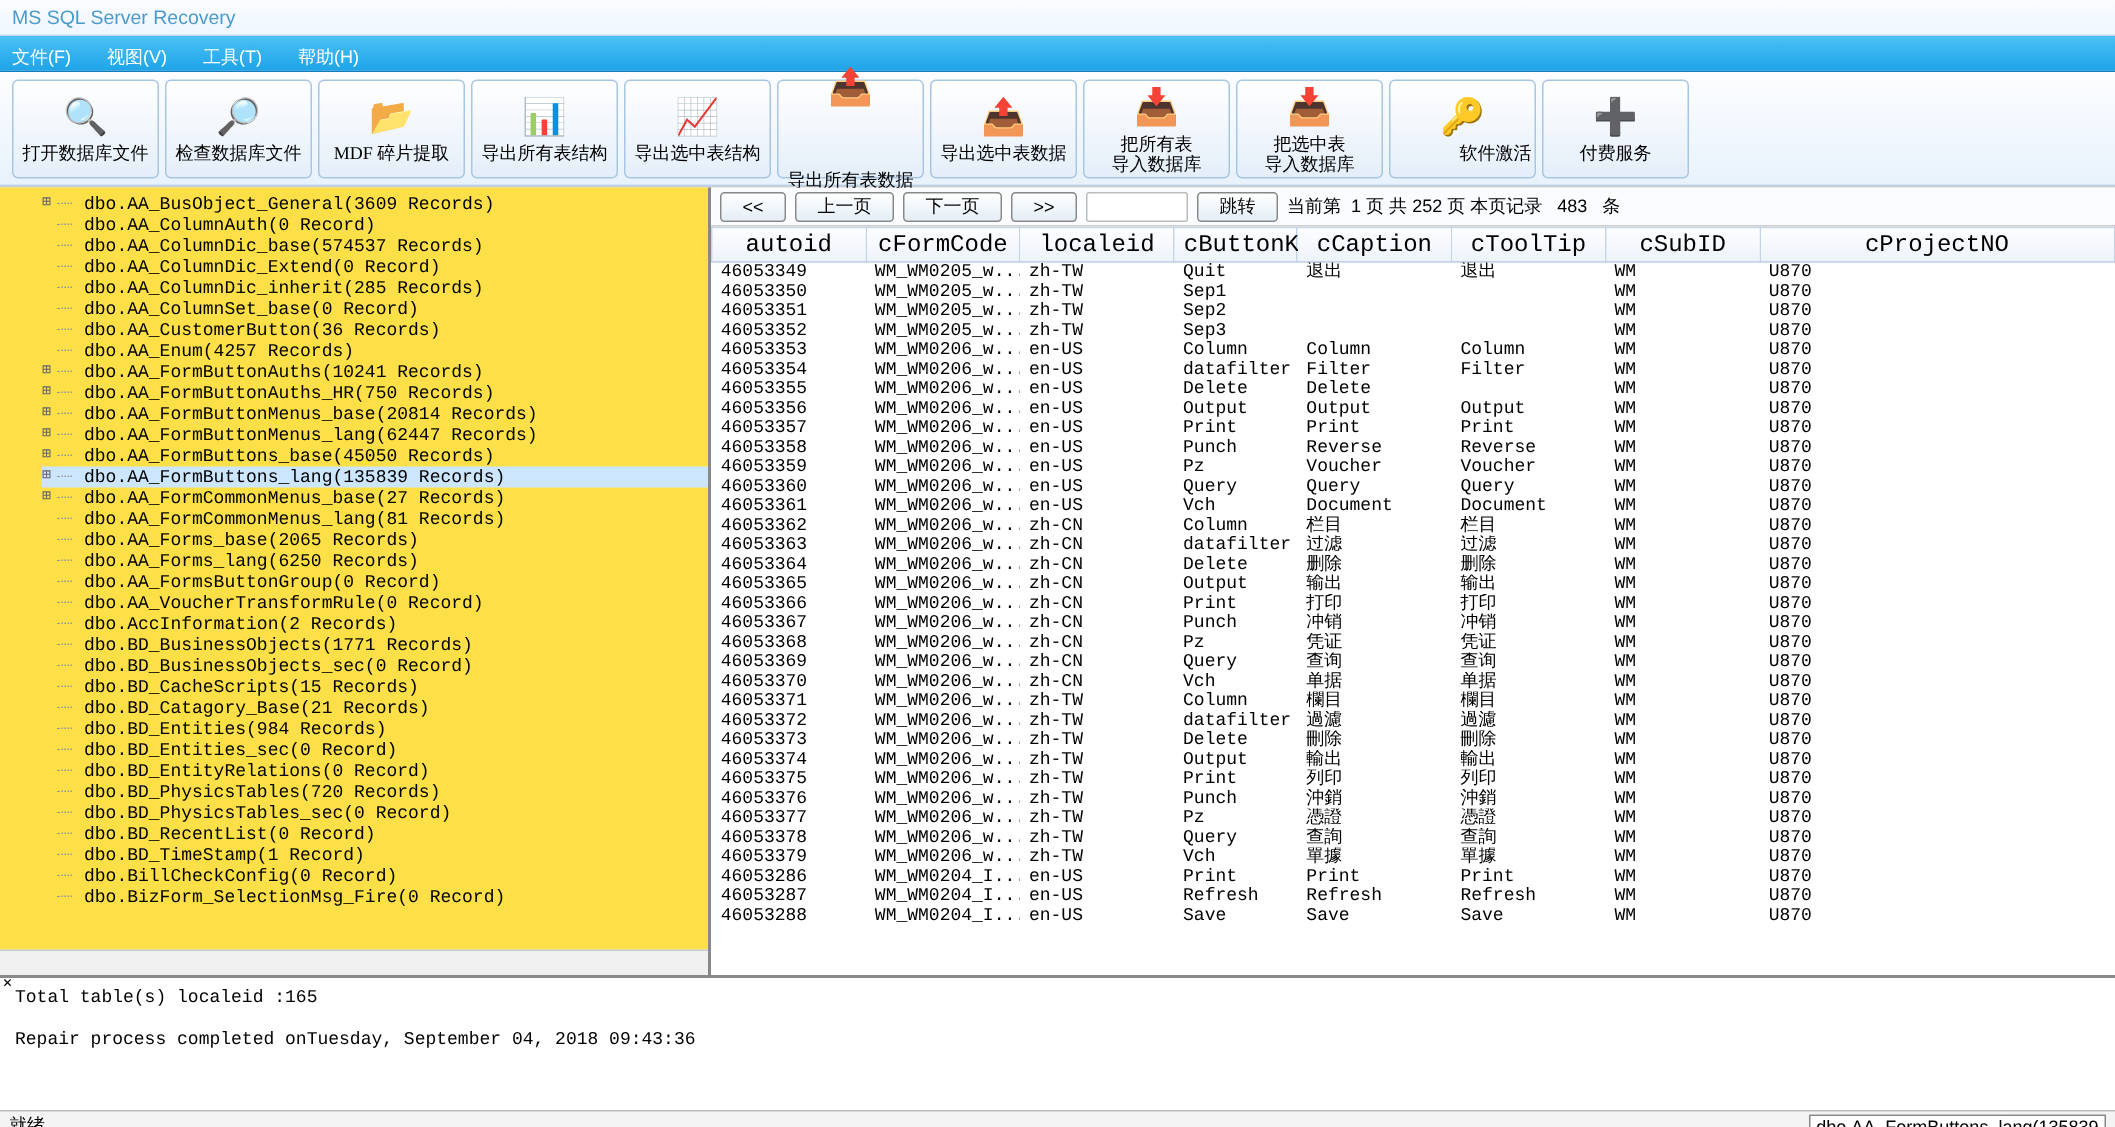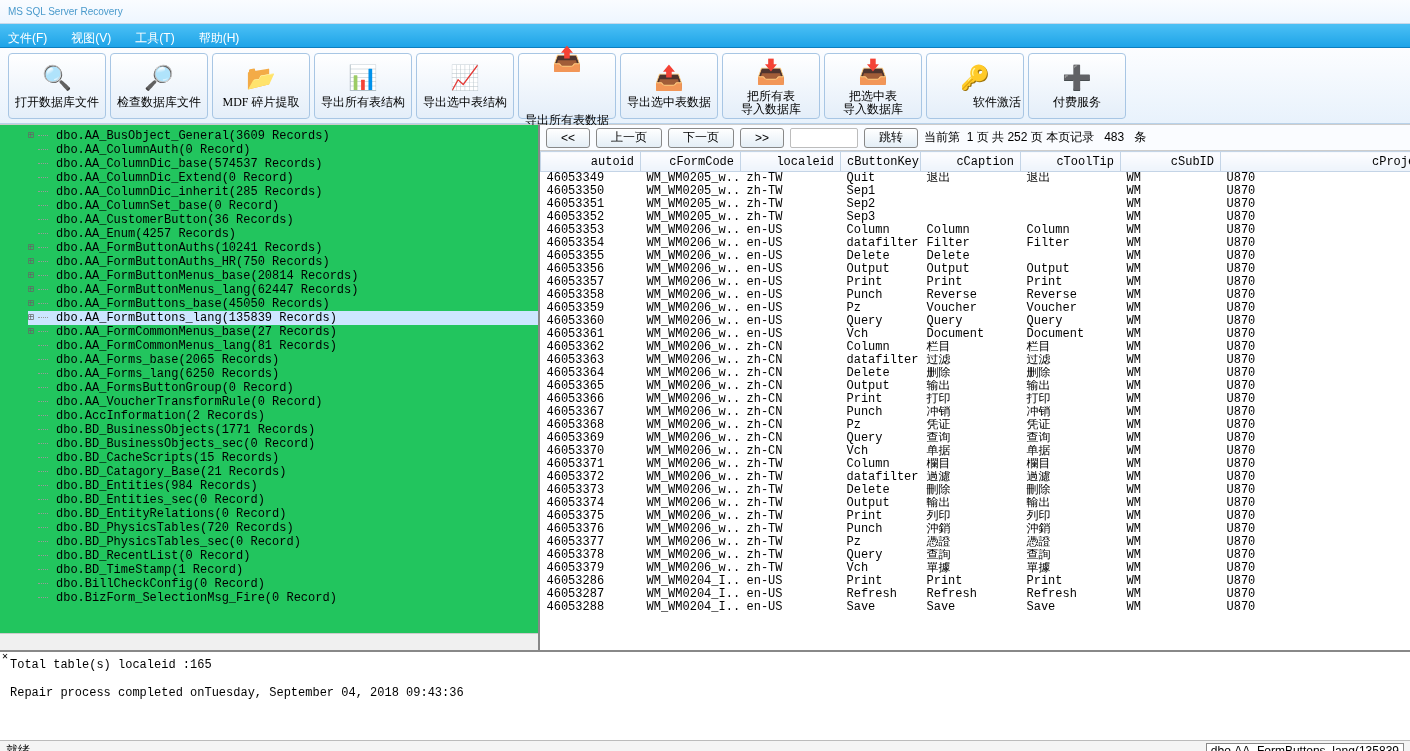--- a/index.html
+++ b/index.html
@@ -1,38 +1,38 @@
 <!DOCTYPE html>
 <html><head>
 <meta charset="utf-8">
 <style>
 *{box-sizing:border-box;margin:0;padding:0}
 body{font-family:"Microsoft YaHei","SimSun",sans-serif;font-size:12px;background:#fff;overflow:hidden}
-.titlebar{height:24px;background:linear-gradient(#fafcff,#eef6ff);border-bottom:1px solid #c8d8ea;color:#4a9acc;font-size:10px;line-height:24px;padding-left:8px}
+.titlebar{height:24px;background:linear-gradient(#fafcff,#eef6ff);border-bottom:1px solid #c8d8ea;color:#4a9acc;font-size:13px;line-height:24px;padding-left:8px}
 .menubar{height:24px;background:linear-gradient(#4cc0f5,#1ea4e8);display:flex;align-items:flex-end;padding-left:8px;border-bottom:1px solid #0d7fc0}
 .menubar span{color:#fff;margin-right:24px;cursor:pointer}
 .toolbar{height:76px;background:linear-gradient(#fcfdff,#e8f2fc);border-bottom:1px solid #b8d2ea;display:flex;align-items:center;padding:4px 8px;gap:4px}
 .tb-btn{width:98px;height:66px;border:1px solid #a8c6e4;border-radius:4px;background:linear-gradient(#fff,#e4eef9);display:flex;flex-direction:column;align-items:center;justify-content:center;cursor:pointer;font-size:12px}
 .tb-icon{width:32px;height:32px;margin-bottom:2px;display:flex;align-items:center;justify-content:center;font-size:24px}
 .main{display:flex;height:526px;border-top:1px solid #ccc}
-.tree-pane{width:540px;border-right:2px solid #888;overflow:auto;position:relative;background:#22c55e}
+.tree-pane{width:474px;border-right:2px solid #888;overflow:auto;position:relative;background:#fde047}
 .tree{padding:4px 0 4px 28px;font-family:"Courier New",monospace;font-size:12px;line-height:14px;white-space:nowrap}
 .tree-item{position:relative;padding-left:28px;cursor:pointer}
 .tree-item::before{content:"";position:absolute;left:10px;top:6px;width:10px;height:0;border-top:1px dotted #999}
 .tree-item.has-plus::after{content:"⊞";position:absolute;left:0;top:0;font-size:10px;color:#666}
 .tree-item.hl{background:#cce6ff}
 .tree-scroll-h{position:absolute;left:0;right:0;bottom:0;height:17px;background:#f0f0f0;border-top:1px solid #ccc}
 .data-pane{flex:1;display:flex;flex-direction:column;overflow:hidden}
 .pager{height:26px;display:flex;align-items:center;gap:6px;padding:3px 6px;border-bottom:1px solid #ccc;background:#fafcff}
 .pg-btn{height:20px;padding:0 14px;border:1px solid #888;border-radius:3px;background:linear-gradient(#fff,#e4eef6);font-size:12px;cursor:pointer}
 .pg-in{width:68px;height:20px;border:1px solid #bcbcbc;border-radius:2px;padding:0 4px}
 .pg-txt{font-family:"SimSun",sans-serif}
 .grid{flex:1;overflow:auto;font-family:"Courier New",monospace;font-size:12px}
 .grid table{border-collapse:collapse;width:100%;table-layout:fixed}
-.grid th{background:linear-gradient(#fdfdff,#edf3fb);border:1px solid #c4d4e6;text-align:right;padding:2px 6px;font-weight:normal;font-size:12px;height:20px;position:sticky;top:0}
+.grid th{background:linear-gradient(#fdfdff,#edf3fb);border:1px solid #c4d4e6;text-align:center;padding:2px 6px;font-weight:normal;font-size:16px;height:20px;position:sticky;top:0}
 .grid td{padding:0 6px;white-space:nowrap;overflow:hidden;height:13px;line-height:13px}
 .console{height:90px;border-top:2px solid #888;background:#fff;font-family:"Courier New",monospace;font-size:12px;padding:6px 10px;position:relative}
 .console .x{position:absolute;left:2px;top:-2px;font-size:10px;cursor:pointer}
 .statusbar{height:20px;border-top:1px solid #bbb;background:#f4f4f4;display:flex;align-items:center;justify-content:space-between;padding:0 6px;font-family:"SimSun",sans-serif}
 .sb-file{border:1px solid #888;background:#fff;padding:0 4px;max-width:200px;overflow:hidden;white-space:nowrap}
 </style>
 </head>
 <body>
 
 <div class="titlebar">MS SQL Server Recovery</div>

